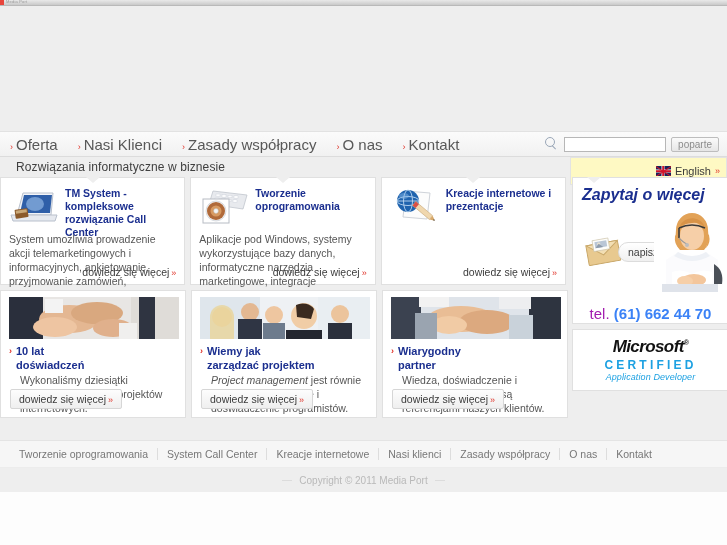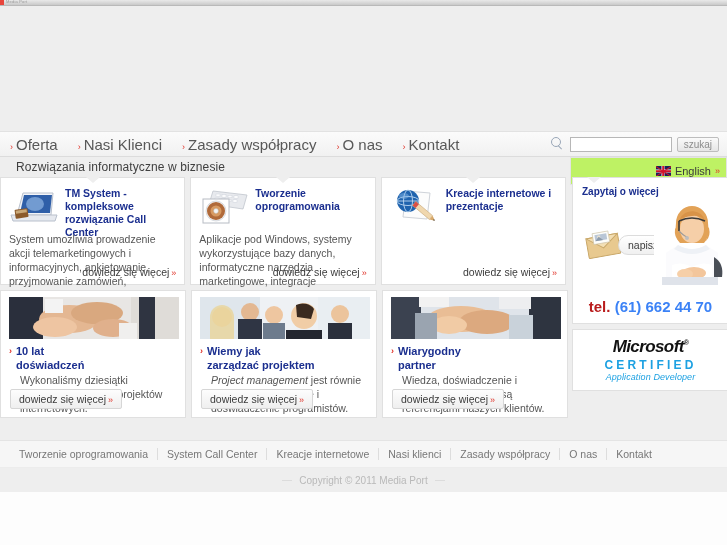--- a/index.html
+++ b/index.html
@@ -152,21 +152,21 @@
     color: #404040;
     font-size: 12px;
     padding-left: 16px;
     letter-spacing: .1px;
   }
   .lang-box {
     position: absolute;
     right: 0; top: 0;
     width: 157px;
     height: 28px;
-    background: #bef264;
+    background: #fef9c3;
     border: 1px solid #e3e3e3;
     box-sizing: border-box;
     display: flex;
     align-items: center;
     justify-content: flex-end;
     padding-right: 6px;
     gap: 4px;
   }
   .flag {
     width: 15px; height: 10px;
@@ -364,21 +364,22 @@
     position: absolute;
     left: 14px; top: -1px;
     width: 0; height: 0;
     border-left: 7px solid transparent;
     border-right: 7px solid transparent;
     border-top: 6px solid #eeeeee;
   }
   .side-title {
     color: #1b2f8f;
     font-weight: bold;
-    font-size: 10px;
+    font-size: 16px;
+    font-style: italic;
   }
   .ask-mid {
     position: relative;
     height: 95px;
     margin-top: 6px;
   }
   .envelope {
     position: absolute;
     left: 4px; top: 28px;
     width: 34px; height: 26px;
@@ -403,21 +404,21 @@
     overflow: hidden;
   }
   .tel-line {
     text-align: center;
     font-size: 15px;
     color: #222;
     padding-bottom: 4px;
     font-weight: bold;
   }
   .tel-line .num { color: #3b82f6; }
-  .tel-line .pre { color: #b91c1c; font-weight: bold; }
+  .tel-line .pre { color: #a21caf; font-weight: normal; }
 
   .side-cert {
     margin-top: 5px;
     height: 62px;
     display: flex;
     align-items: center;
     justify-content: center;
     background: #fff;
   }
   .ms-badge {
@@ -526,21 +527,21 @@
         <span class="lbl">Kontakt</span>
       </div>
     </div>
 
     <div class="search-zone">
       <span class="mag-icon">
         <span class="ring"></span>
           <span class="handle"></span>
       </span>
       <input class="search-input" type="text" placeholder="" style="">
-      <button class="search-btn">szukaj</button>
+      <button class="search-btn">poparte</button>
     </div>
   </div>
 
   <div class="tagline-strip">
     <div class="tagline">Rozwiązania informatyczne w biznesie</div>
     <div class="lang-box">
       <span class="flag">
         <span class="diag1"></span>
           <span class="diag2"></span>
         <span class="cross-v"></span>

